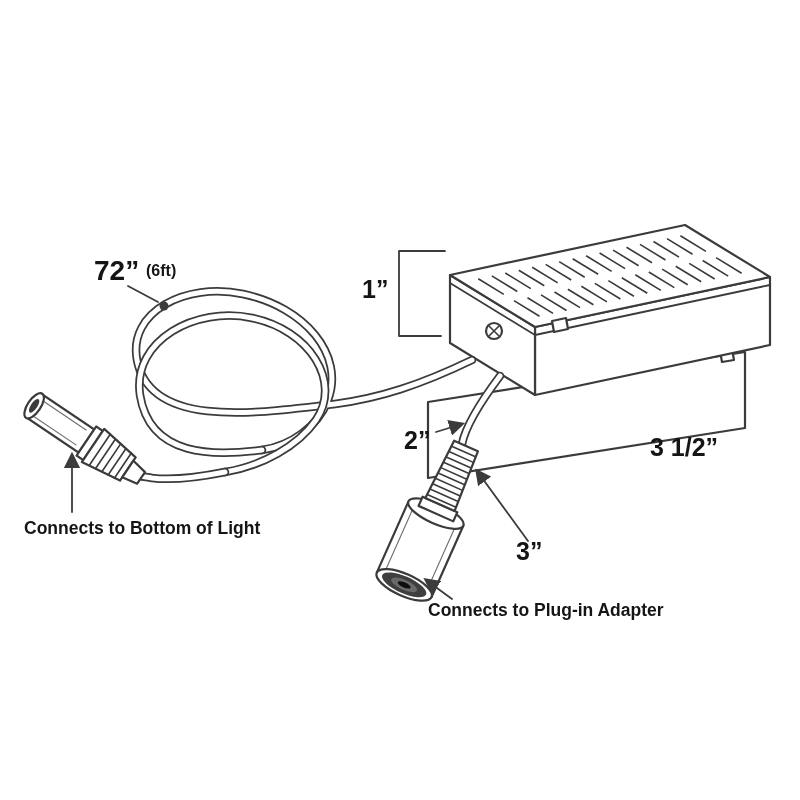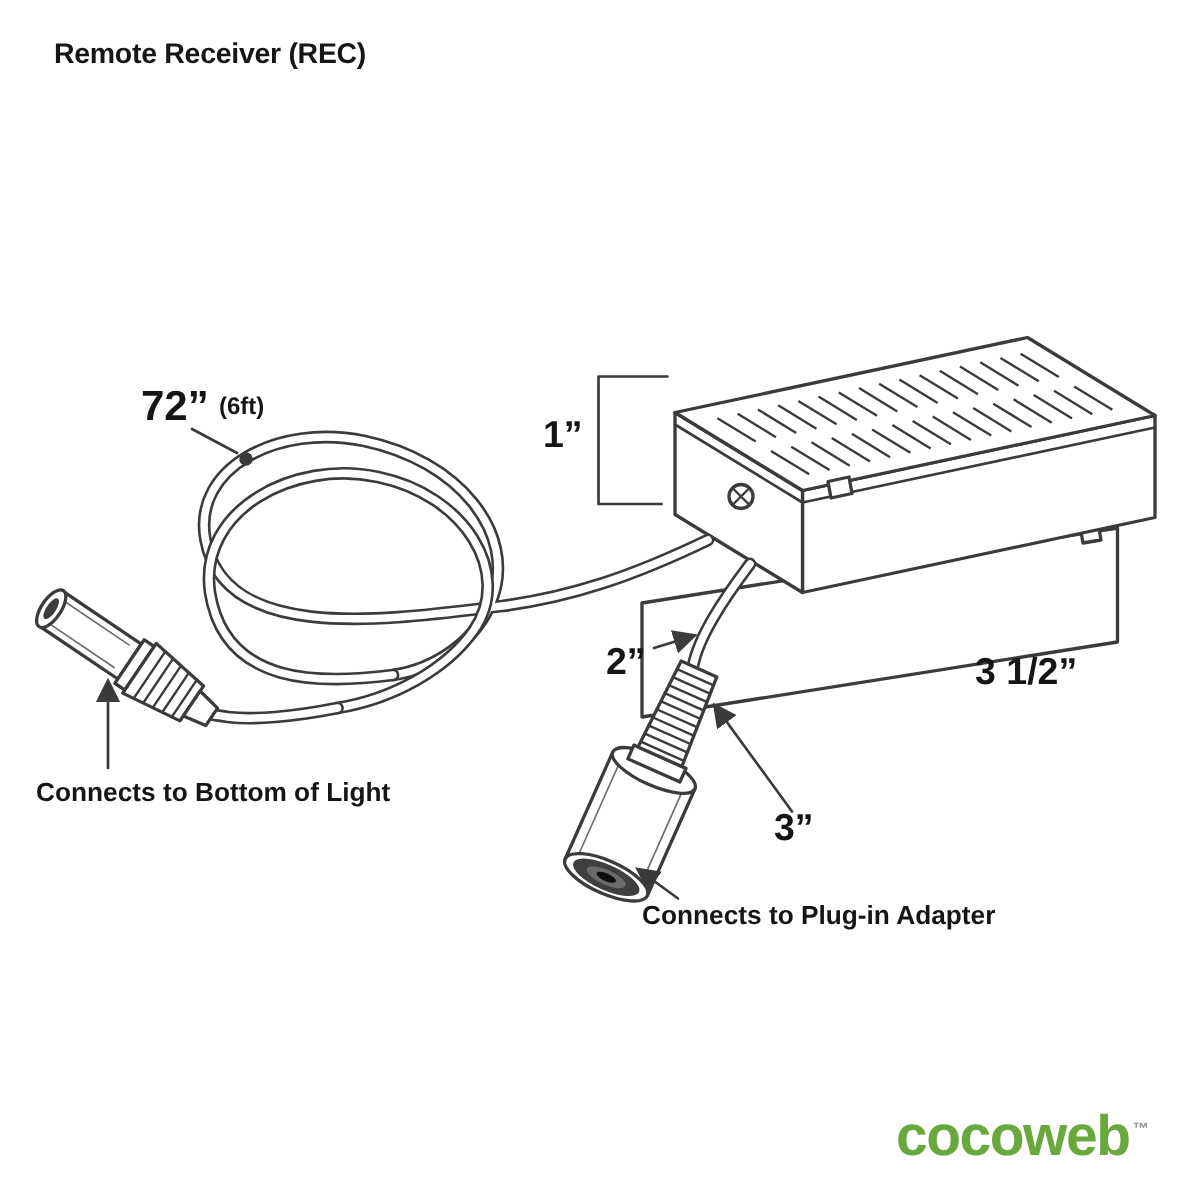--- a/index.html
+++ b/index.html
@@ -22,21 +22,20 @@
   .dim{font-size:25px;font-weight:700;}
   .dimbig{font-size:28px;font-weight:700;}
   .dimsm{font-size:16px;font-weight:700;}
   .lbl{font-size:17.5px;font-weight:700;}
 </style>
 </head>
 <body>
 
 <div class="page">
 
-  <div class="title">Remote Receiver (REC)</div>
 
   <svg width="800" height="800" viewBox="0 0 800 800">
     <defs>
       <marker id="arw" viewBox="0 0 10 10" refX="8" refY="5" markerWidth="9" markerHeight="9" orient="auto-start-reverse">
         <path d="M0,0 L10,5 L0,10 z" fill="#3b3b3b"></path>
       </marker>
     </defs>
 
     <g>
       <polygon class="ln fw" points="428,402 745,352 745,428 428,478"></polygon>
@@ -111,17 +110,14 @@
       <text class="dim" x="650" y="456">3 1/2”</text>
 
       <line class="ln thin" marker-end="url(#arw)" x1="72" y1="512" x2="72" y2="455"></line>
       <text class="lbl" x="24" y="534">Connects to Bottom of Light</text>
 
       <line class="ln thin" marker-end="url(#arw)" x1="452" y1="599" x2="426" y2="580"></line>
       <text class="lbl" x="428" y="616">Connects to Plug-in Adapter</text>
     </g>
   </svg>
 
-  <div class="logo">
-    <span>cocoweb</span><span class="tm">™</span>
-  </div>
 
 </div>
 
 </body></html>

